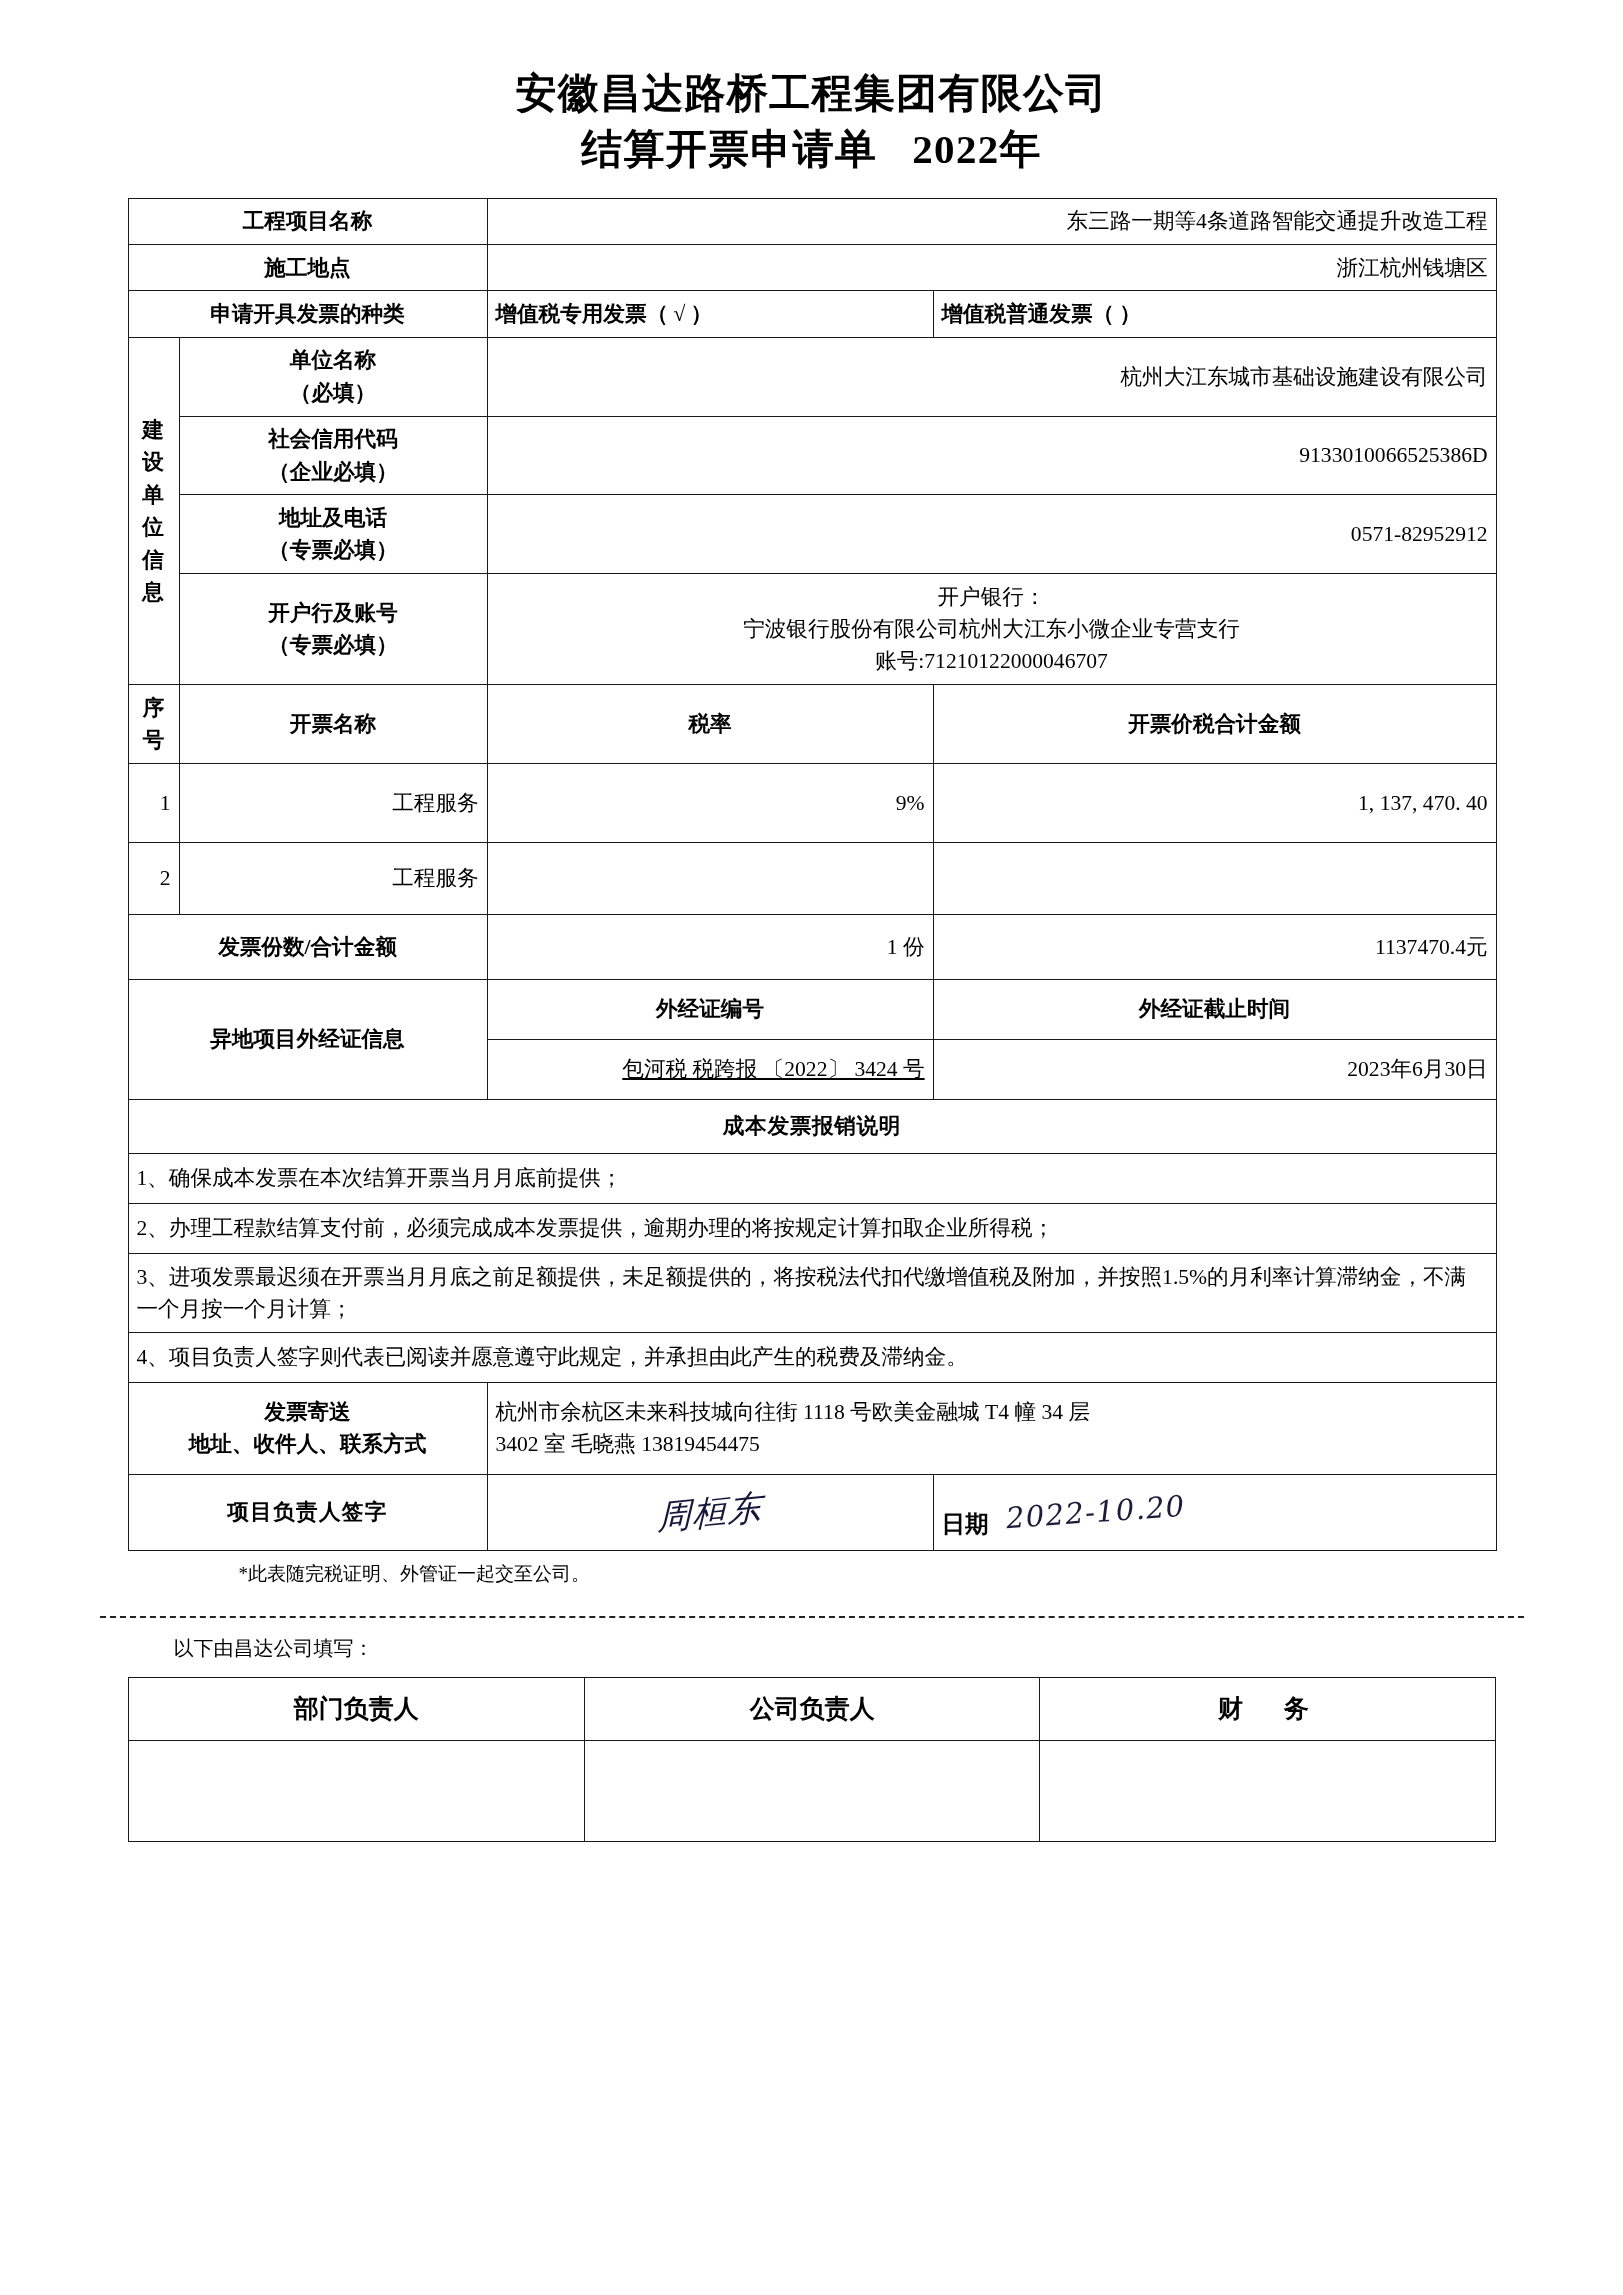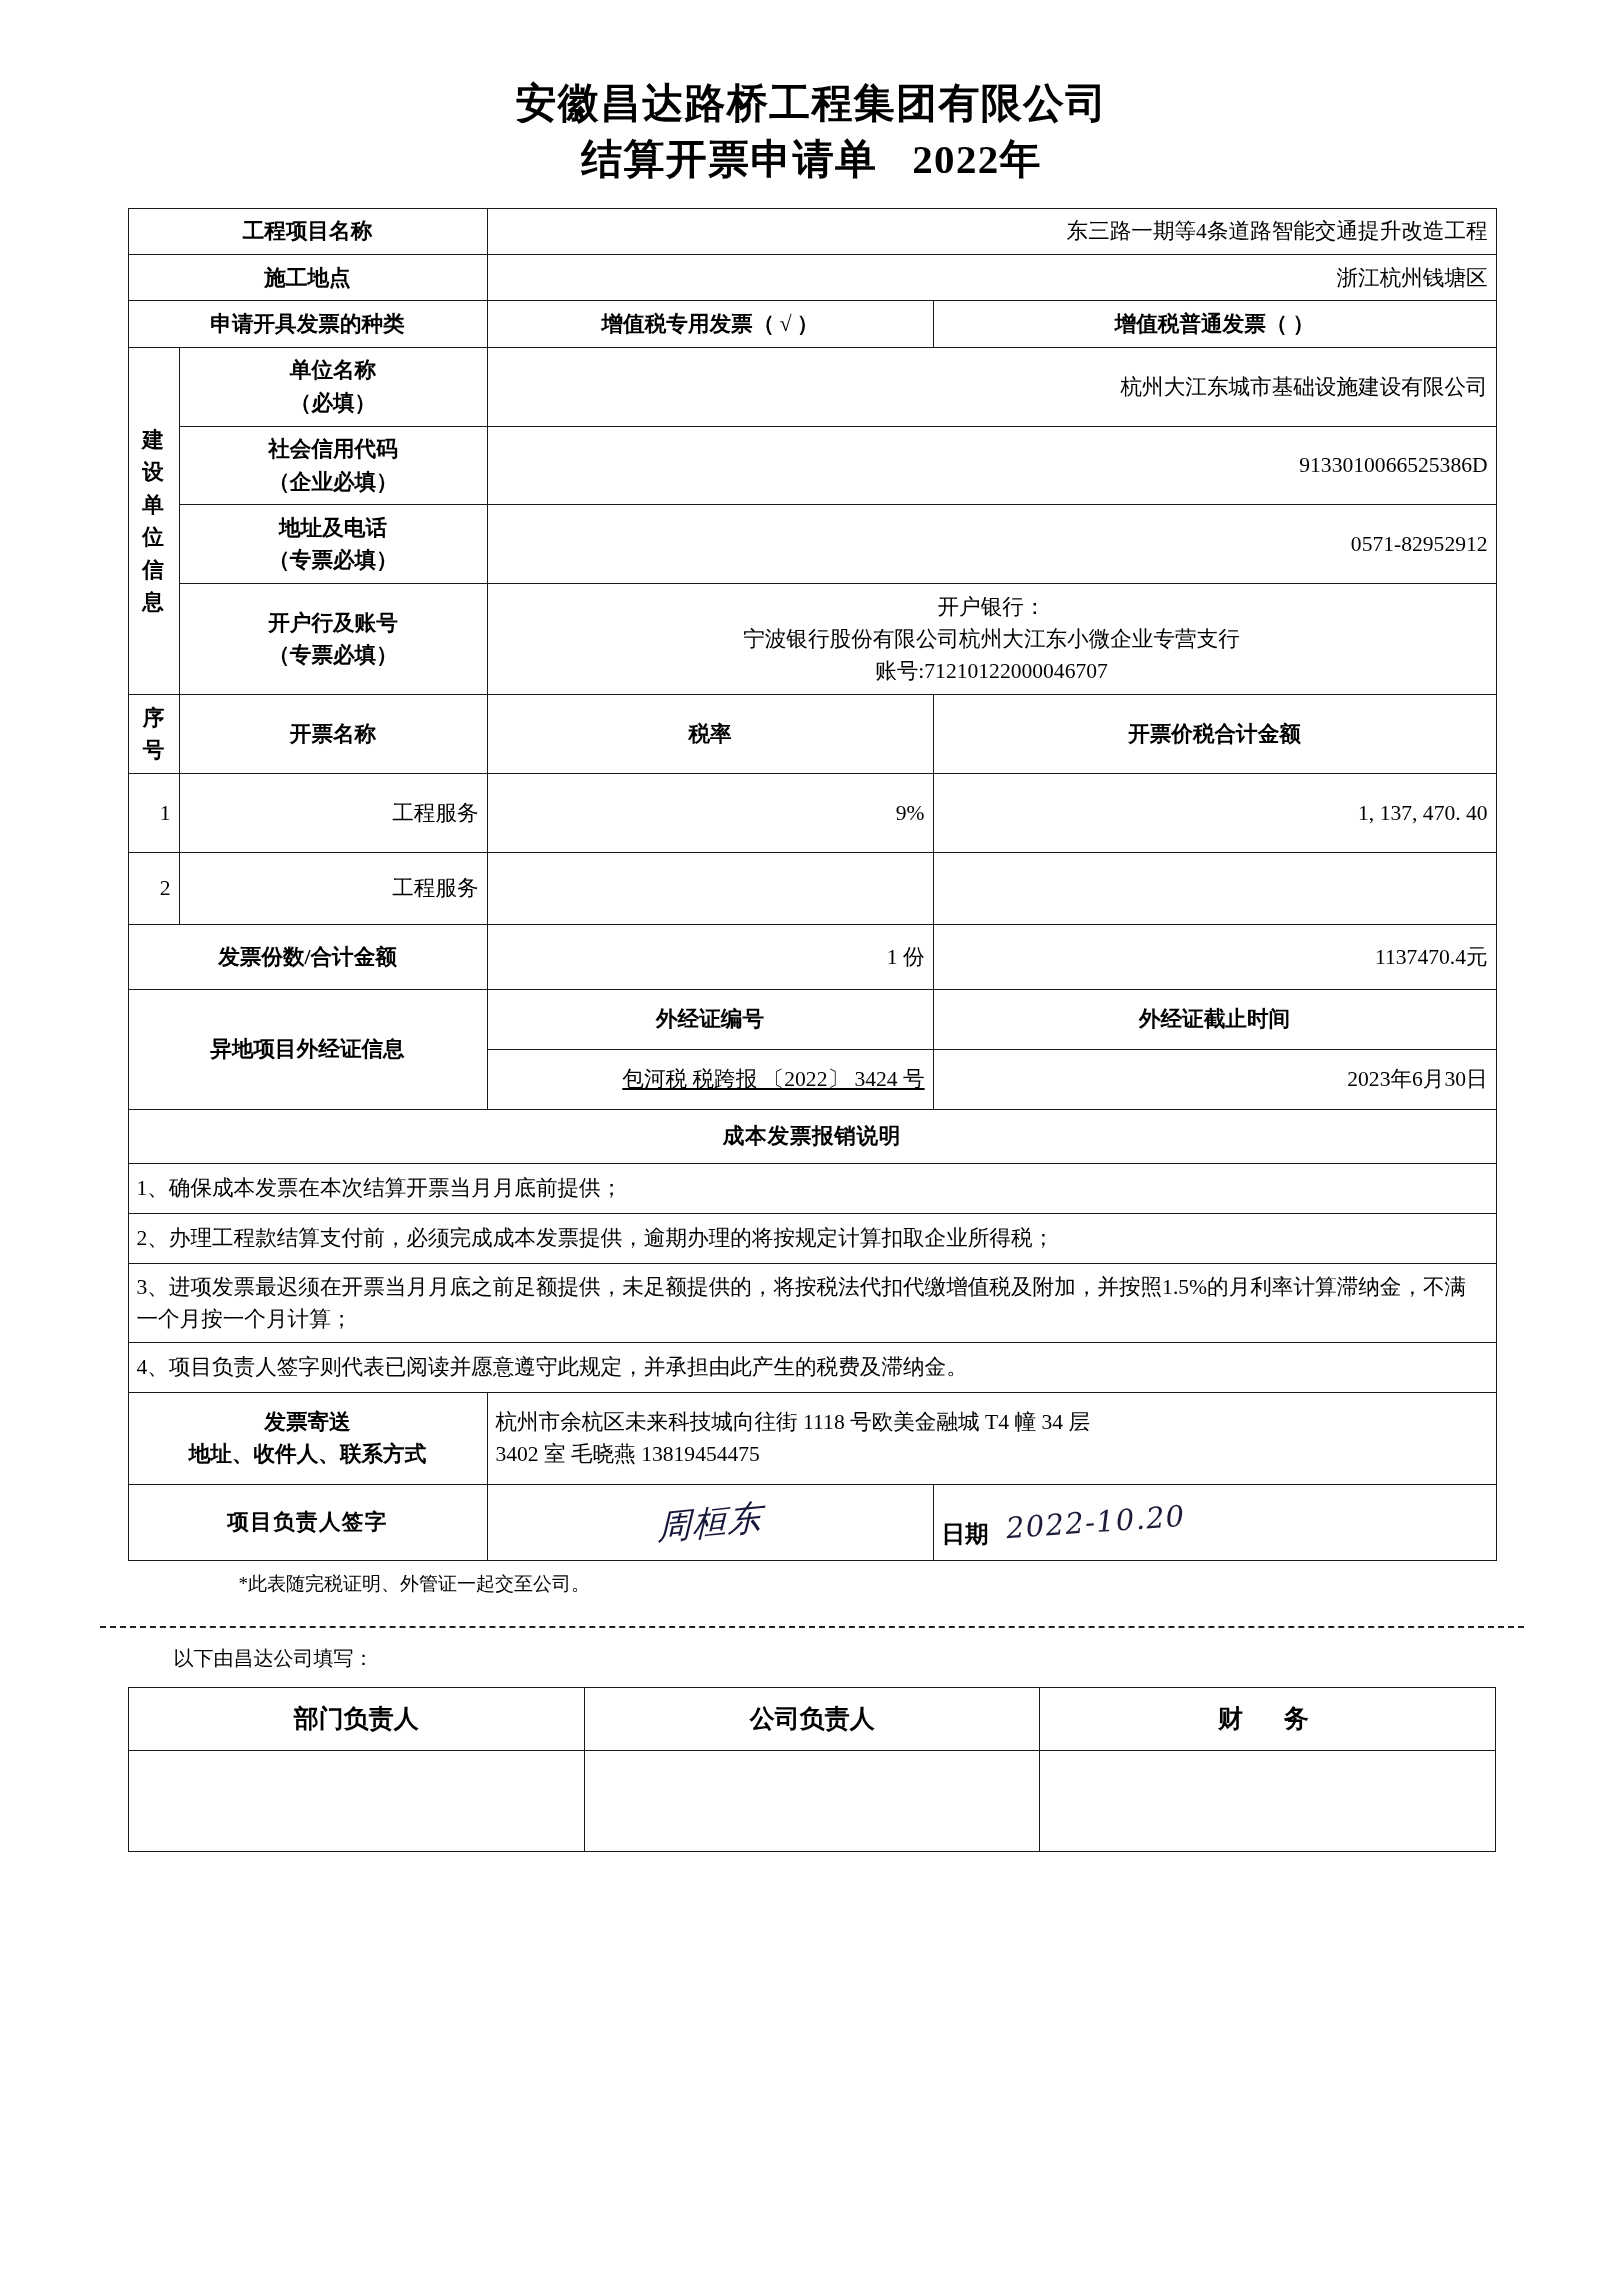--- a/index.html
+++ b/index.html
@@ -12,21 +12,21 @@
     height: 2295px;
     font-family: "Liberation Serif", "DejaVu Serif", serif;
     color: #000000;
     position: relative;
     overflow: hidden;
   }
   .page {
     position: relative;
     width: 1623px;
     height: 2295px;
-    padding: 18px;
+    padding: 8px;
     box-sizing: border-box;
   }
 
   
   .title-block {
     text-align: center;
     padding-top: 60px;
   }
   .title-line1 {
     font-size: 41px;
@@ -87,21 +87,20 @@
     font-size: 23.6px;
     line-height: 1.28;
     letter-spacing: 0.7px;
     width: 48px;
   }
   .vert span { display: block; }
 
   .invoice-kind {
     font-size: 24px;
     font-weight: bold;
-    text-align: center;
   }
 
   .bank-block {
     text-align: center;
     font-size: 23px;
     line-height: 1.45;
   }
 
   .note-title {
     text-align: center;

